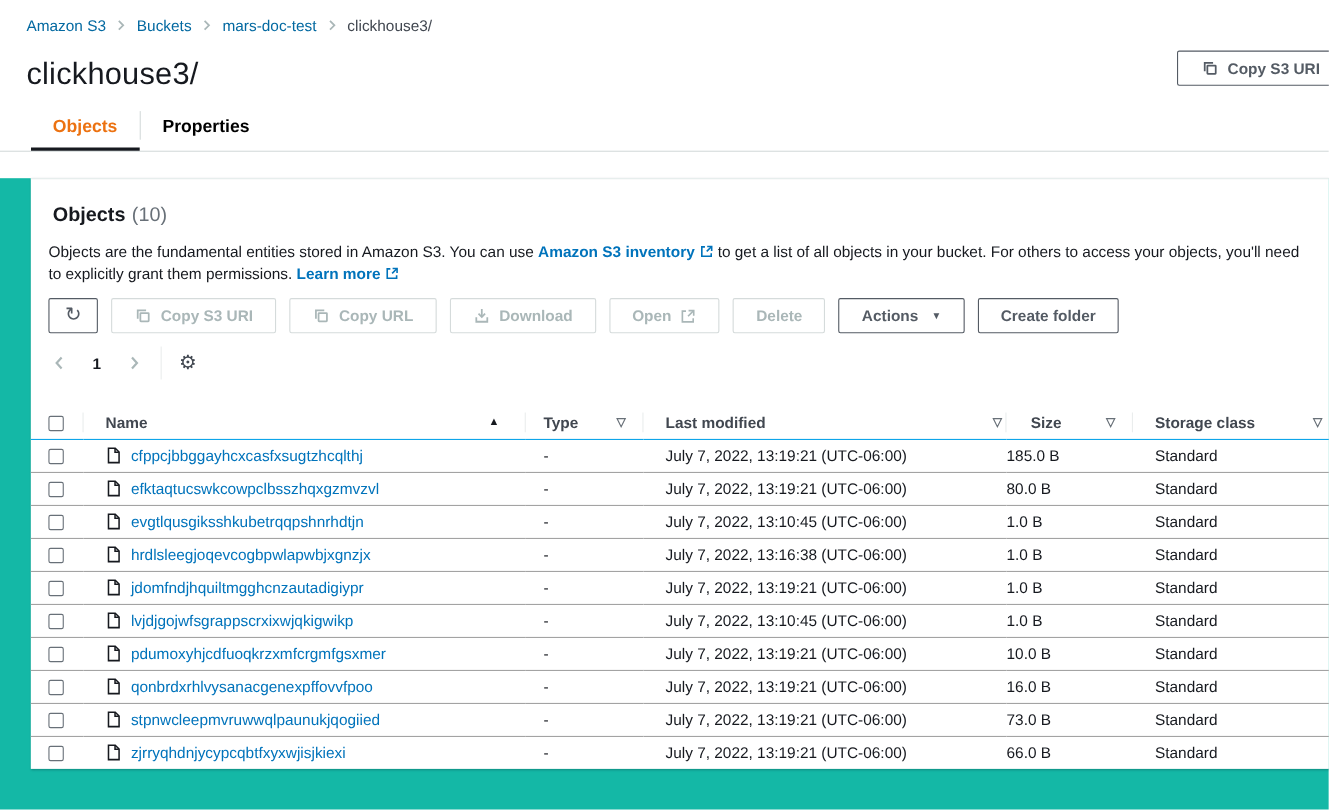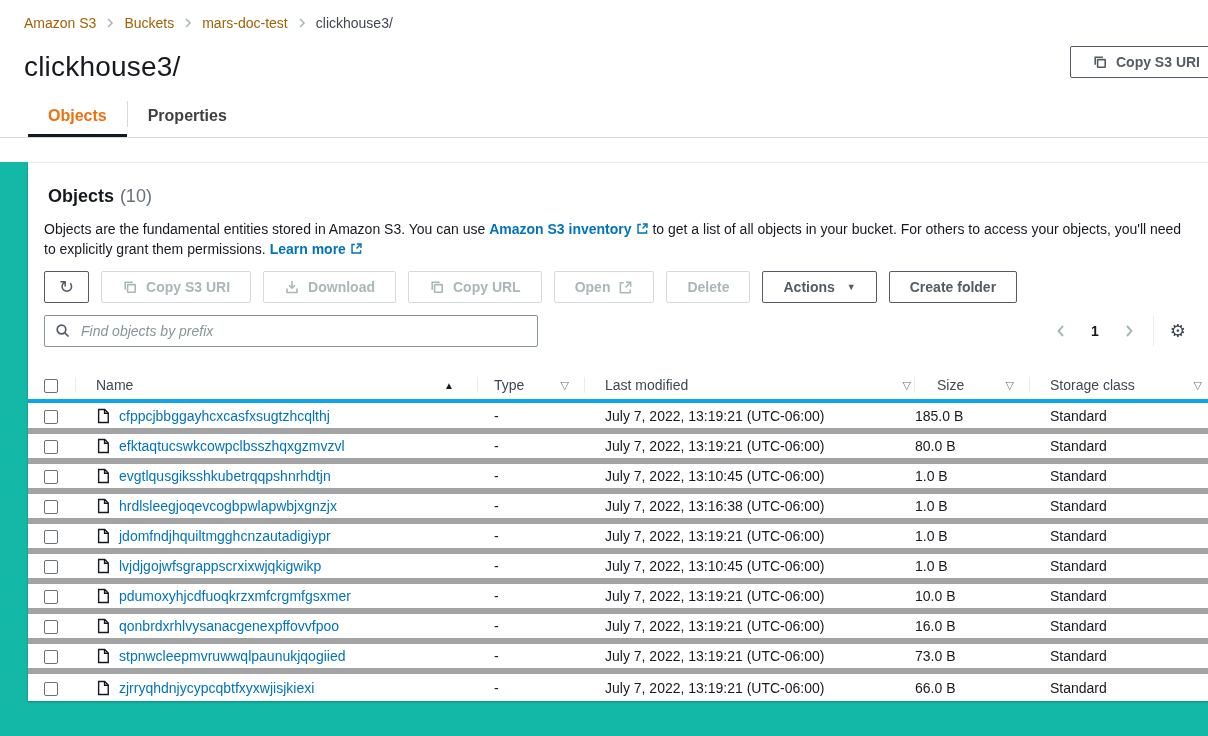--- a/index.html
+++ b/index.html
@@ -5,29 +5,29 @@
   * { margin:0; padding:0; box-sizing:border-box; }
   html,body { width:1208px; height:736px; }
   body {
     font-family:"Liberation Sans", sans-serif;
     font-size:14px; color:#16191f;
     background:#fff; overflow:hidden; position:relative;
   }
   
   .page-header { background:#fff; position:relative; }
   .breadcrumb { display:flex; align-items:center; gap:9px; padding:15px 0 0 24px; font-size:14px; }
-  .breadcrumb a { color:#a16207; text-decoration:none;text-align:center; }
+  .breadcrumb a { color:#0369a1; text-decoration:none;text-align:center; }
   .crumb-current { color:#414750; }
   .crumb-sep { display:inline-flex; align-items:center; }
   .title-row { margin:20px 0 0 24px; }
   .page-title { font-size:28px; font-weight:400; color:#16191f; letter-spacing:0.2px; }
   .copy-uri-top { position:absolute; top:46px; left:1070px; width:152px; }
   
   .tabs { display:flex; align-items:stretch; padding-left:28px; margin-top:14px; border-bottom:1px solid #d5dbdb; }
-  .tab { padding:10px 20px 12px; font-size:16px; font-weight:700; color:#404040; cursor:pointer; }
+  .tab { padding:10px 20px 12px; font-size:16px; font-weight:700; color:#000000; cursor:pointer; }
   .tab.active { color:#ec7211; box-shadow: inset 0 -3px 0 0 #16191f; }
   .tab-divider { width:1px; background:#d5dbdb; margin:4px 0 10px; }
   
   .content { background:#14b8a6; height:575px; }
   .card { margin-left:28px; width:1190px; background:#fff; margin-top:24px;
           box-shadow:0 1px 2px rgba(0,28,36,0.3); border-top:1px solid #eaeded; }
   .card-header { padding:20px 16px 0 16px; }
   .panel-title { font-size:18px; font-weight:700; color:#16191f; margin-left:4px; }
   .panel-count { font-size:18px; font-weight:400; color:#687078; }
   .desc { margin-top:12px; line-height:20px; color:#16191f; max-width:1150px; }
@@ -53,28 +53,28 @@
   .search-box input::placeholder { color:#879596; font-style:italic; }
   .search-icon { position:absolute; left:11px; top:8px; }
   .right-tools { display:flex; align-items:center; gap:14px; padding-right:14px; }
   .page-btn { background:none; border:none; cursor:pointer; display:flex; align-items:center; padding:2px; }
   .page-num { font-weight:700; color:#16191f; padding:0 6px; background:none; border:none; font-size:14px; font-family:inherit; }
   .tools-divider { width:1px; height:30px; background:#eaeded; }
   .gear-btn { background:none; border:none; cursor:pointer; font-size:18px; color:#414750; line-height:1;
               font-family:"DejaVu Sans", sans-serif; padding:2px; }
   
   table { border-collapse:collapse; table-layout:fixed; width:1190px; margin-top:24px; }
-  th { height:30px; font-size:14px; font-weight:400; color:#414750; text-align:left;
-       position:relative; border-bottom:4px solid #0ea5e9; }
+  th { height:30px; font-size:14px; font-weight:700; color:#414750; text-align:left;
+       position:relative; border-bottom:1px solid #0ea5e9; }
   th::after { content:''; position:absolute; right:0; top:6px; bottom:6px; width:1px; background:#eaeded; }
   .th-inner { display:flex; align-items:center; justify-content:space-between; cursor:pointer; }
   .sort-asc { font-size:10px; color:#16191f; }
   .sort-none { font-size:11px; color:#687078; }
   tbody tr { height:30px; }
-  tbody tr:not(:first-child) td { border-top:6px solid #a3a3a3; }
+  tbody tr:not(:first-child) td { border-top:1px solid #a3a3a3; }
   td { font-size:14px; color:#16191f; vertical-align:middle; }
   .col-check-pad { padding-left:16px; }
   .checkbox { display:inline-block; width:14px; height:14px; border:1px solid #687078;
               border-radius:2px; background:#fff; vertical-align:middle; cursor:pointer; }
   .name-cell { display:flex; align-items:center; gap:9px; padding-left:20px; }
   .obj-link { color:#0073bb; text-decoration:none; cursor:pointer; }
   .td-type { padding-left:16px; }
   .td-modified { padding-left:20px; }
   .td-size { text-align:left; padding-right:28px; }
   .td-storage { padding-left:20px; }
@@ -172,38 +172,38 @@
                   <rect x="5.6" y="5.6" width="7.6" height="7.6" rx="0.5"></rect>
                 </g>
               </svg>
             </span>
           <span>Copy S3 URI</span>
         </button>
         <button class="btn disabled">
           <span>
               <svg width="16" height="16" viewBox="0 0 16 16">
                 <g fill="none" stroke="currentColor" stroke-width="1.6">
+                  <polyline points="10.8,3.2 3.2,3.2 3.2,10.8"></polyline>
+                  <rect x="5.6" y="5.6" width="7.6" height="7.6" rx="0.5"></rect>
+                </g>
+              </svg>
+            </span>
+          <span>Copy URL</span>
+        </button>
+        <button class="btn disabled">
+          <span>
+              <svg width="16" height="16" viewBox="0 0 16 16">
+                <g fill="none" stroke="currentColor" stroke-width="1.6">
                   <path d="M3 9.5 v4 h10 v-4"></path>
                   <line x1="8" y1="2" x2="8" y2="9"></line>
                   <polyline points="5,6.2 8,9.2 11,6.2"></polyline>
                 </g>
               </svg>
             </span>
           <span>Download</span>
-        </button>
-        <button class="btn disabled">
-          <span>
-              <svg width="16" height="16" viewBox="0 0 16 16">
-                <g fill="none" stroke="currentColor" stroke-width="1.6">
-                  <polyline points="10.8,3.2 3.2,3.2 3.2,10.8"></polyline>
-                  <rect x="5.6" y="5.6" width="7.6" height="7.6" rx="0.5"></rect>
-                </g>
-              </svg>
-            </span>
-          <span>Copy URL</span>
         </button>
         <button class="btn disabled">
           <span>Open</span>
           <span>
               <svg width="15" height="15" viewBox="0 0 16 16">
                 <g fill="none" stroke="currentColor" stroke-width="1.6">
                   <polyline points="6,3 2.5,3 2.5,13.5 13,13.5 13,10"></polyline>
                   <polyline points="8.5,2.5 13.5,2.5 13.5,7.5"></polyline>
                   <line x1="13.2" y1="2.8" x2="8" y2="8"></line>
                 </g>
@@ -216,31 +216,20 @@
         <button class="btn">
           <span>Actions</span>
           <span class="caret">▼</span>
         </button>
         <button class="btn">
           <span>Create folder</span>
         </button>
       </div>
 
       <div class="search-row">
-        <div class="search-box">
-          <span class="search-icon">
-              <svg width="16" height="16" viewBox="0 0 16 16">
-                <g fill="none" stroke="#545b64" stroke-width="1.7">
-                  <circle cx="6.5" cy="6.5" r="4.3"></circle>
-                  <line x1="9.8" y1="9.8" x2="13.5" y2="13.5"></line>
-                </g>
-              </svg>
-            </span>
-          <input type="text" value="" placeholder="Find objects by prefix" style="">
-        </div>
         <div class="right-tools">
           <button class="page-btn">
               <svg width="16" height="16" viewBox="0 0 16 16">
                 <polyline points="10,3 5.5,8 10,13" fill="none" stroke="#aab7b8" stroke-width="2"></polyline>
               </svg>
             </button>
           <button class="page-num">1</button>
           <button class="page-btn">
               <svg width="16" height="16" viewBox="0 0 16 16">
                 <polyline points="6,3 10.5,8 6,13" fill="none" stroke="#aab7b8" stroke-width="2"></polyline>

